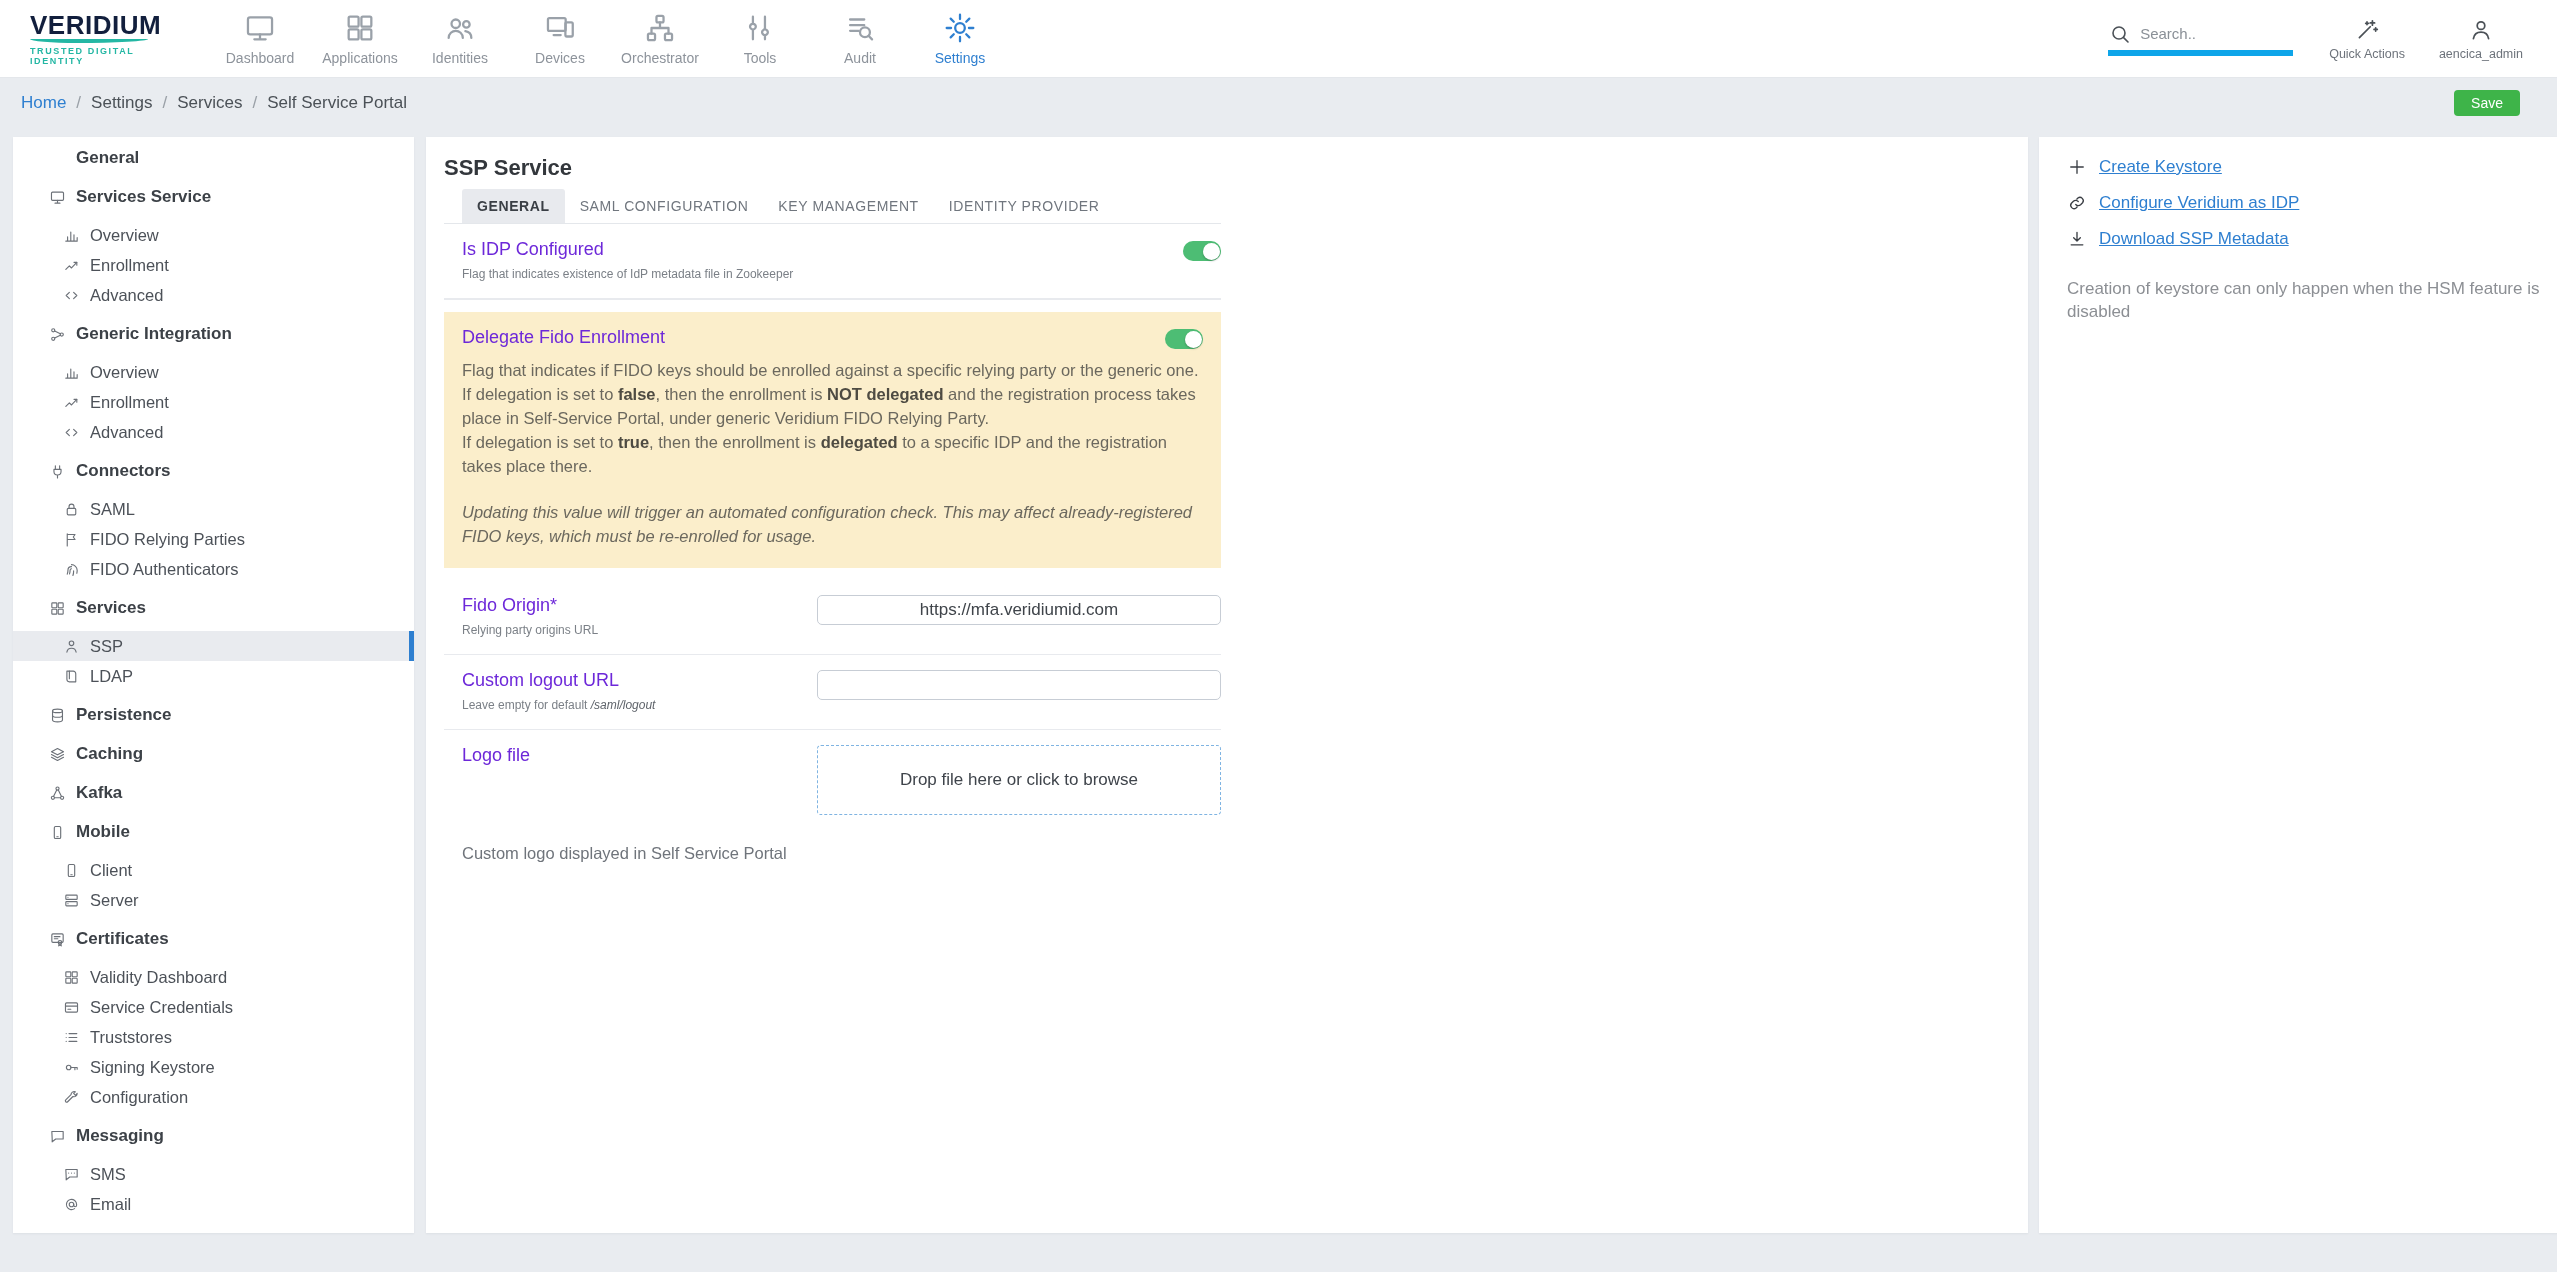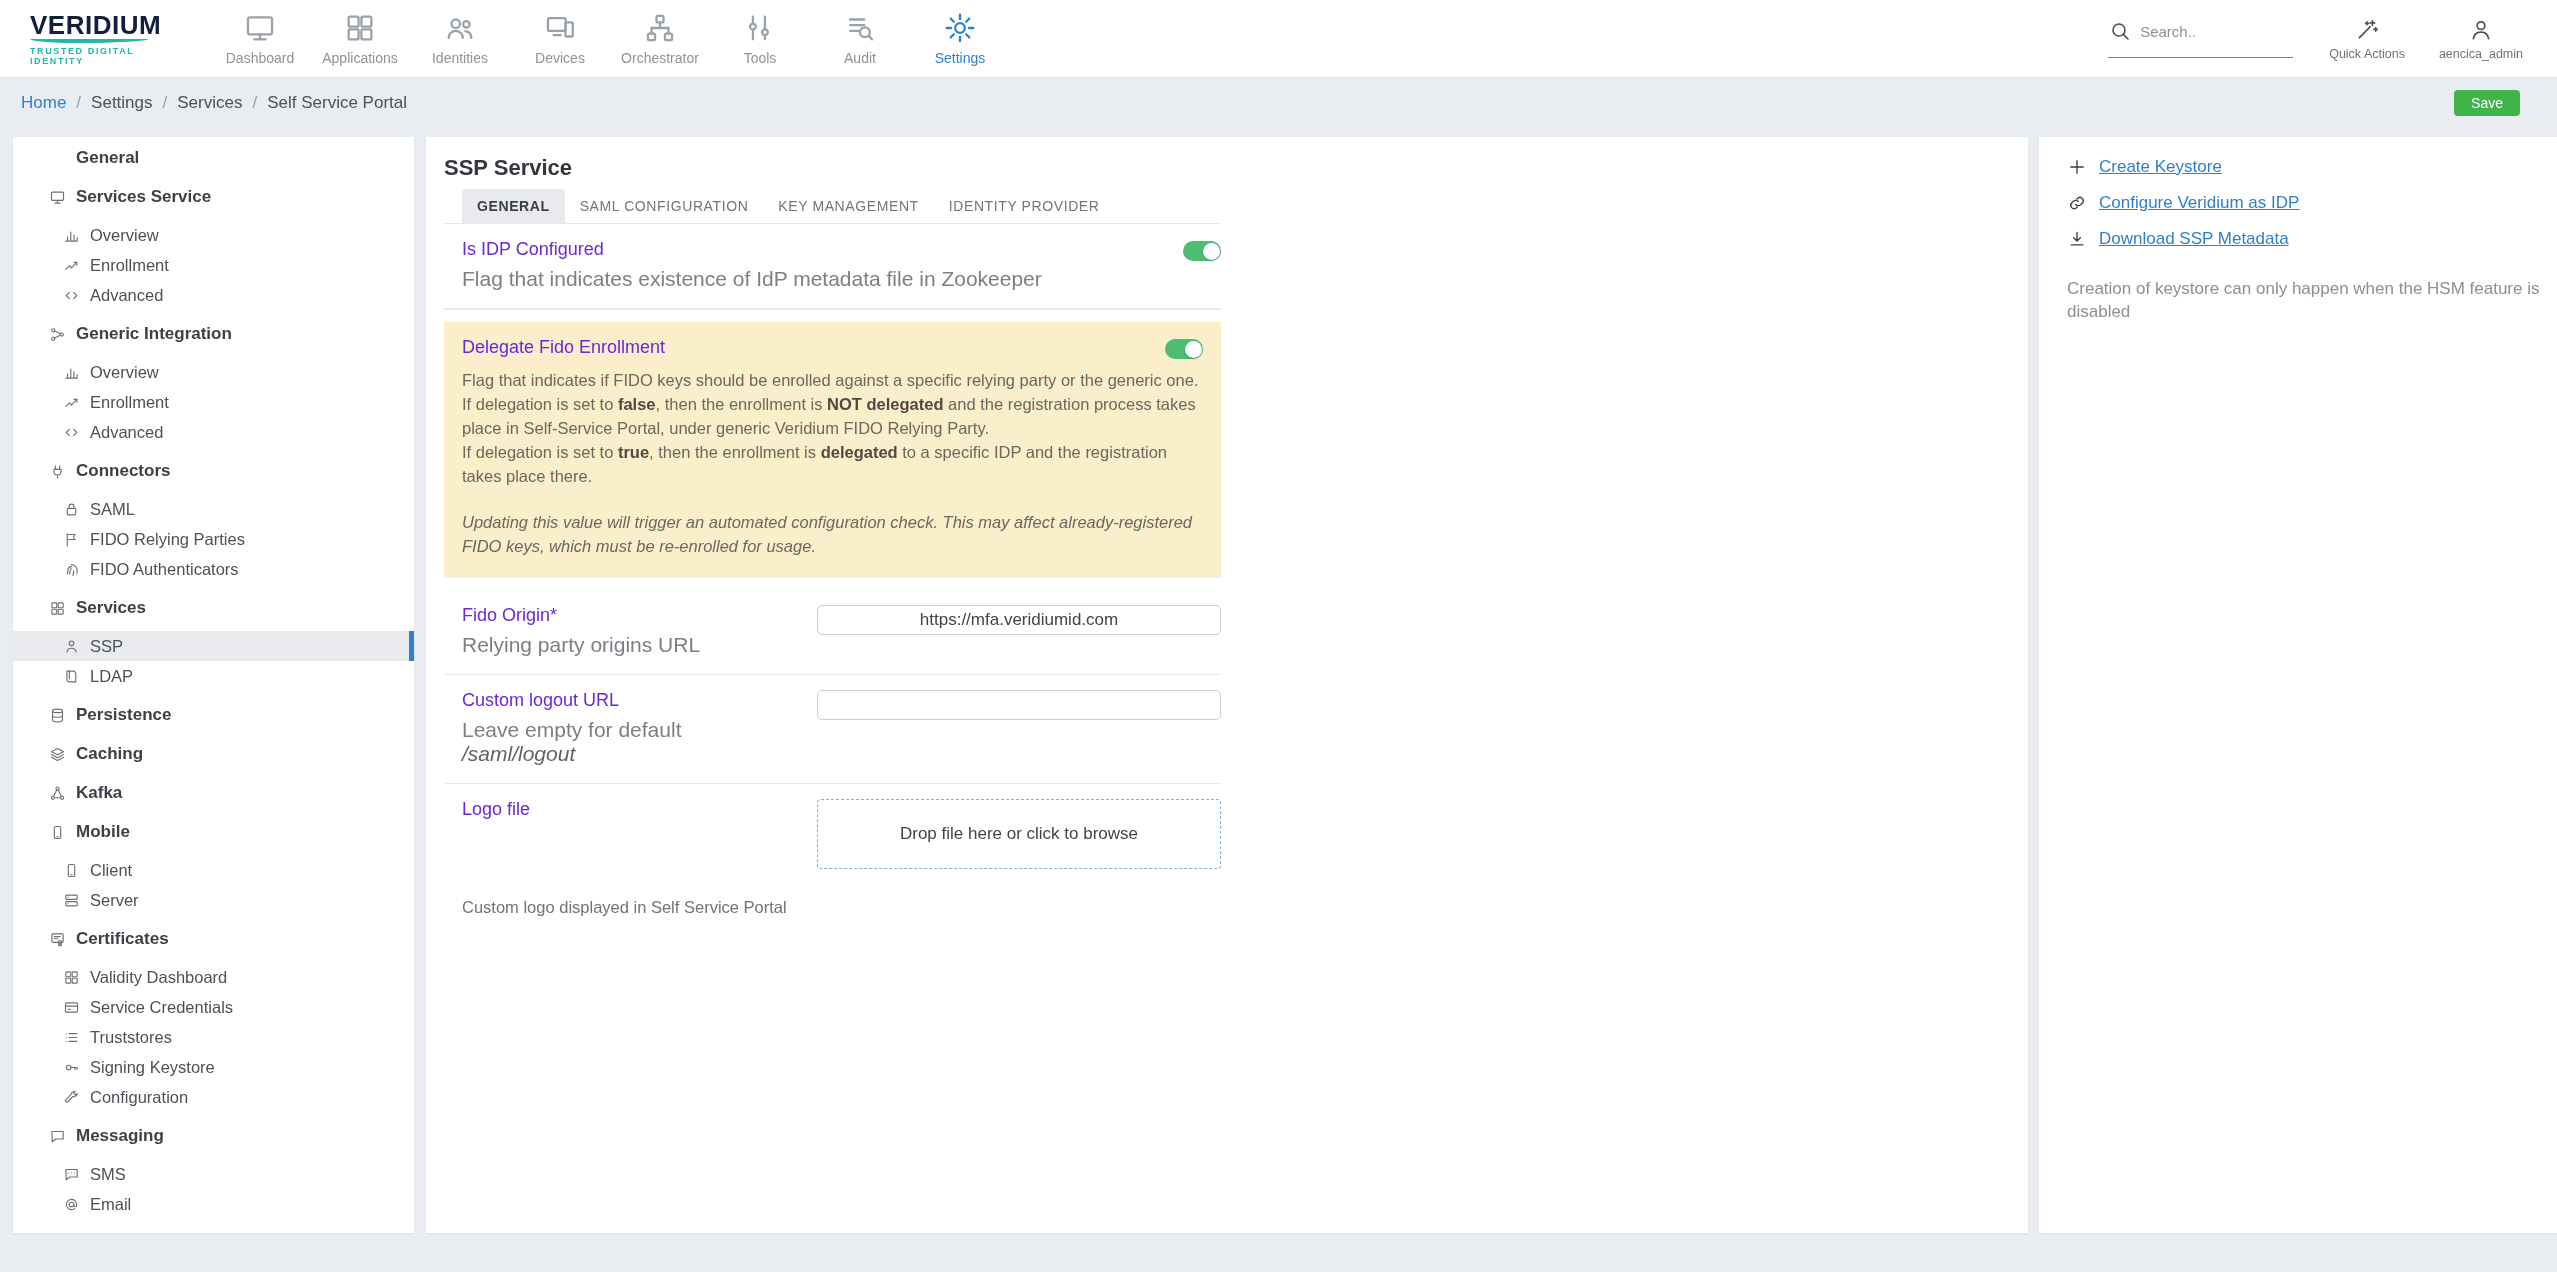--- a/index.html
+++ b/index.html
@@ -25,21 +25,21 @@
   .nav-items { display:flex; margin-left:30px; height:100%; }
   .nav-item {
     width:100px; display:flex; flex-direction:column; align-items:center; justify-content:center;
     gap:5px; color:#8d939b; cursor:pointer;
   }
   .nav-item .nicon { width:34px; height:34px; color:#9aa1a9; }
   .nav-item .nlabel { font-size:14px; }
   .nav-item.active { color:var(--accent); }
   .nav-item.active .nicon { color:var(--accent); }
   .nav-right { margin-left:auto; display:flex; align-items:center; }
-  .search { display:flex; align-items:center; border-bottom:1px solid #0ea5e9; width:185px; padding-bottom:14px; margin-right:36px; }
+  .search { display:flex; align-items:center; border-bottom:6px solid #0ea5e9; width:185px; padding-bottom:4px; margin-right:36px; }
   .search .sicon { width:24px; height:24px; color:#4b5157; margin-right:8px; }
   .search input { border:none; outline:none; width:130px; font-size:15px; color:#5c6167; font-family:inherit; background:transparent; }
   .search input::placeholder { color:#8a9097; }
   .nav-mini { display:flex; flex-direction:column; align-items:center; gap:4px; margin-right:34px; cursor:pointer; color:#6d737b; }
   .nav-mini .micon { width:26px; height:26px; color:#4b5157; }
   .nav-mini .mlabel { font-size:12.5px; }
 
   
   .crumb-row {
     position:absolute; top:78px; left:0; right:13px; height:50px;
@@ -77,21 +77,21 @@
   .tab {
     border:none; background:transparent; font-family:inherit; cursor:pointer;
     font-size:14px; letter-spacing:0.6px; color:#70767e; padding:9px 15px; height:34px;
     border-radius:3px 3px 0 0;
   }
   .tab.active { background:#e8eaee; color:#3a3f45; font-weight:600; }
 
   .form-row { display:flex; justify-content:space-between; align-items:flex-start; padding:15px 0 17px; }
   .field-text { padding-left:18px; padding-right:20px; }
   .field-label { font-size:18px; color:#6d28d9; }
-  .field-desc { font-size:21px; color:#7b8087; margin-top:7px; }
+  .field-desc { font-size:12px; color:#7b8087; margin-top:7px; }
   .field-desc em { color:#5e636a; }
   .divider { border-bottom:1px solid #e8eaee; width:777px; }
   .field-input {
     width:404px; height:30px; flex-shrink:0; border:1px solid #c7cdd5; border-radius:5px;
     text-align:center; font-size:17px; color:#3f444a; font-family:inherit; outline:none; background:#fff;
   }
   .toggle {
     width:38px; height:20px; border-radius:10px; background:var(--toggle); position:relative;
     flex-shrink:0; cursor:pointer; margin-top:2px;
   }

